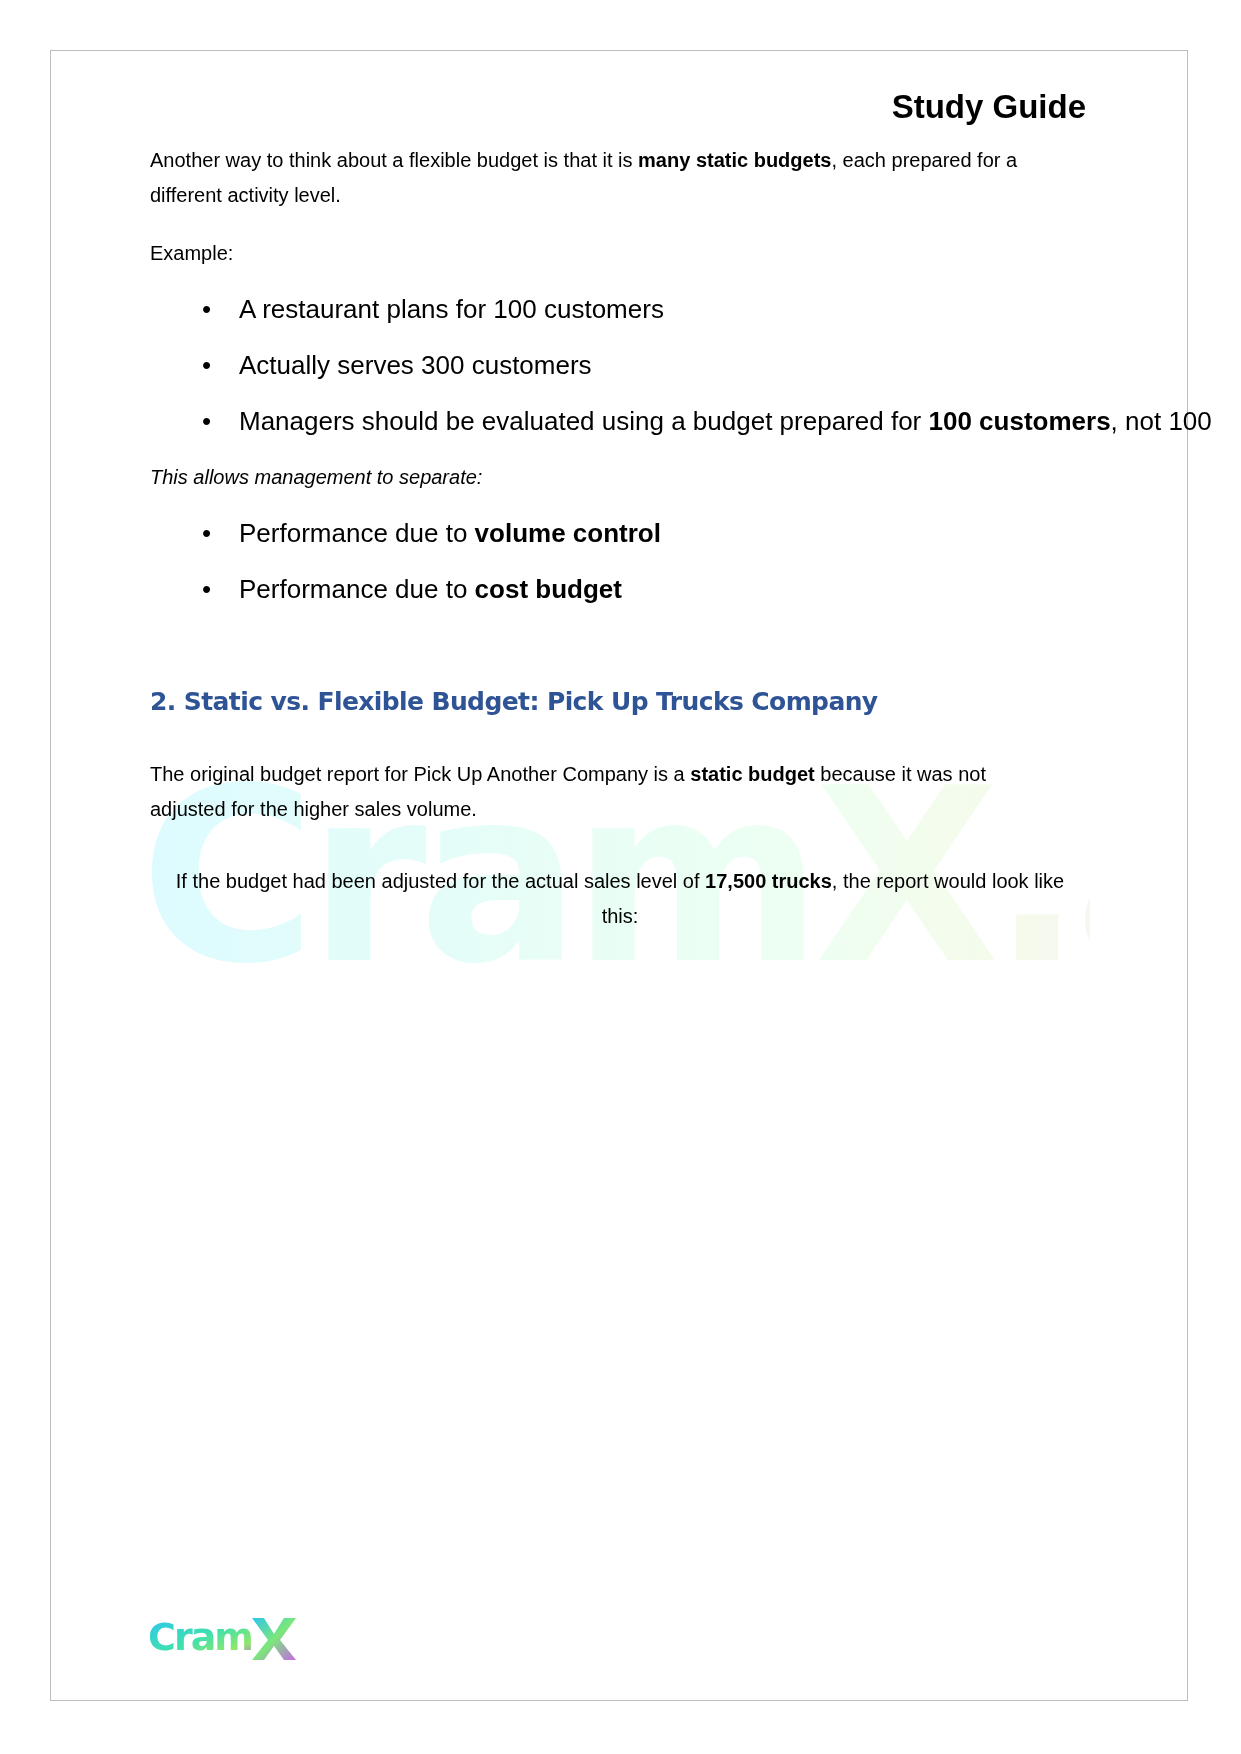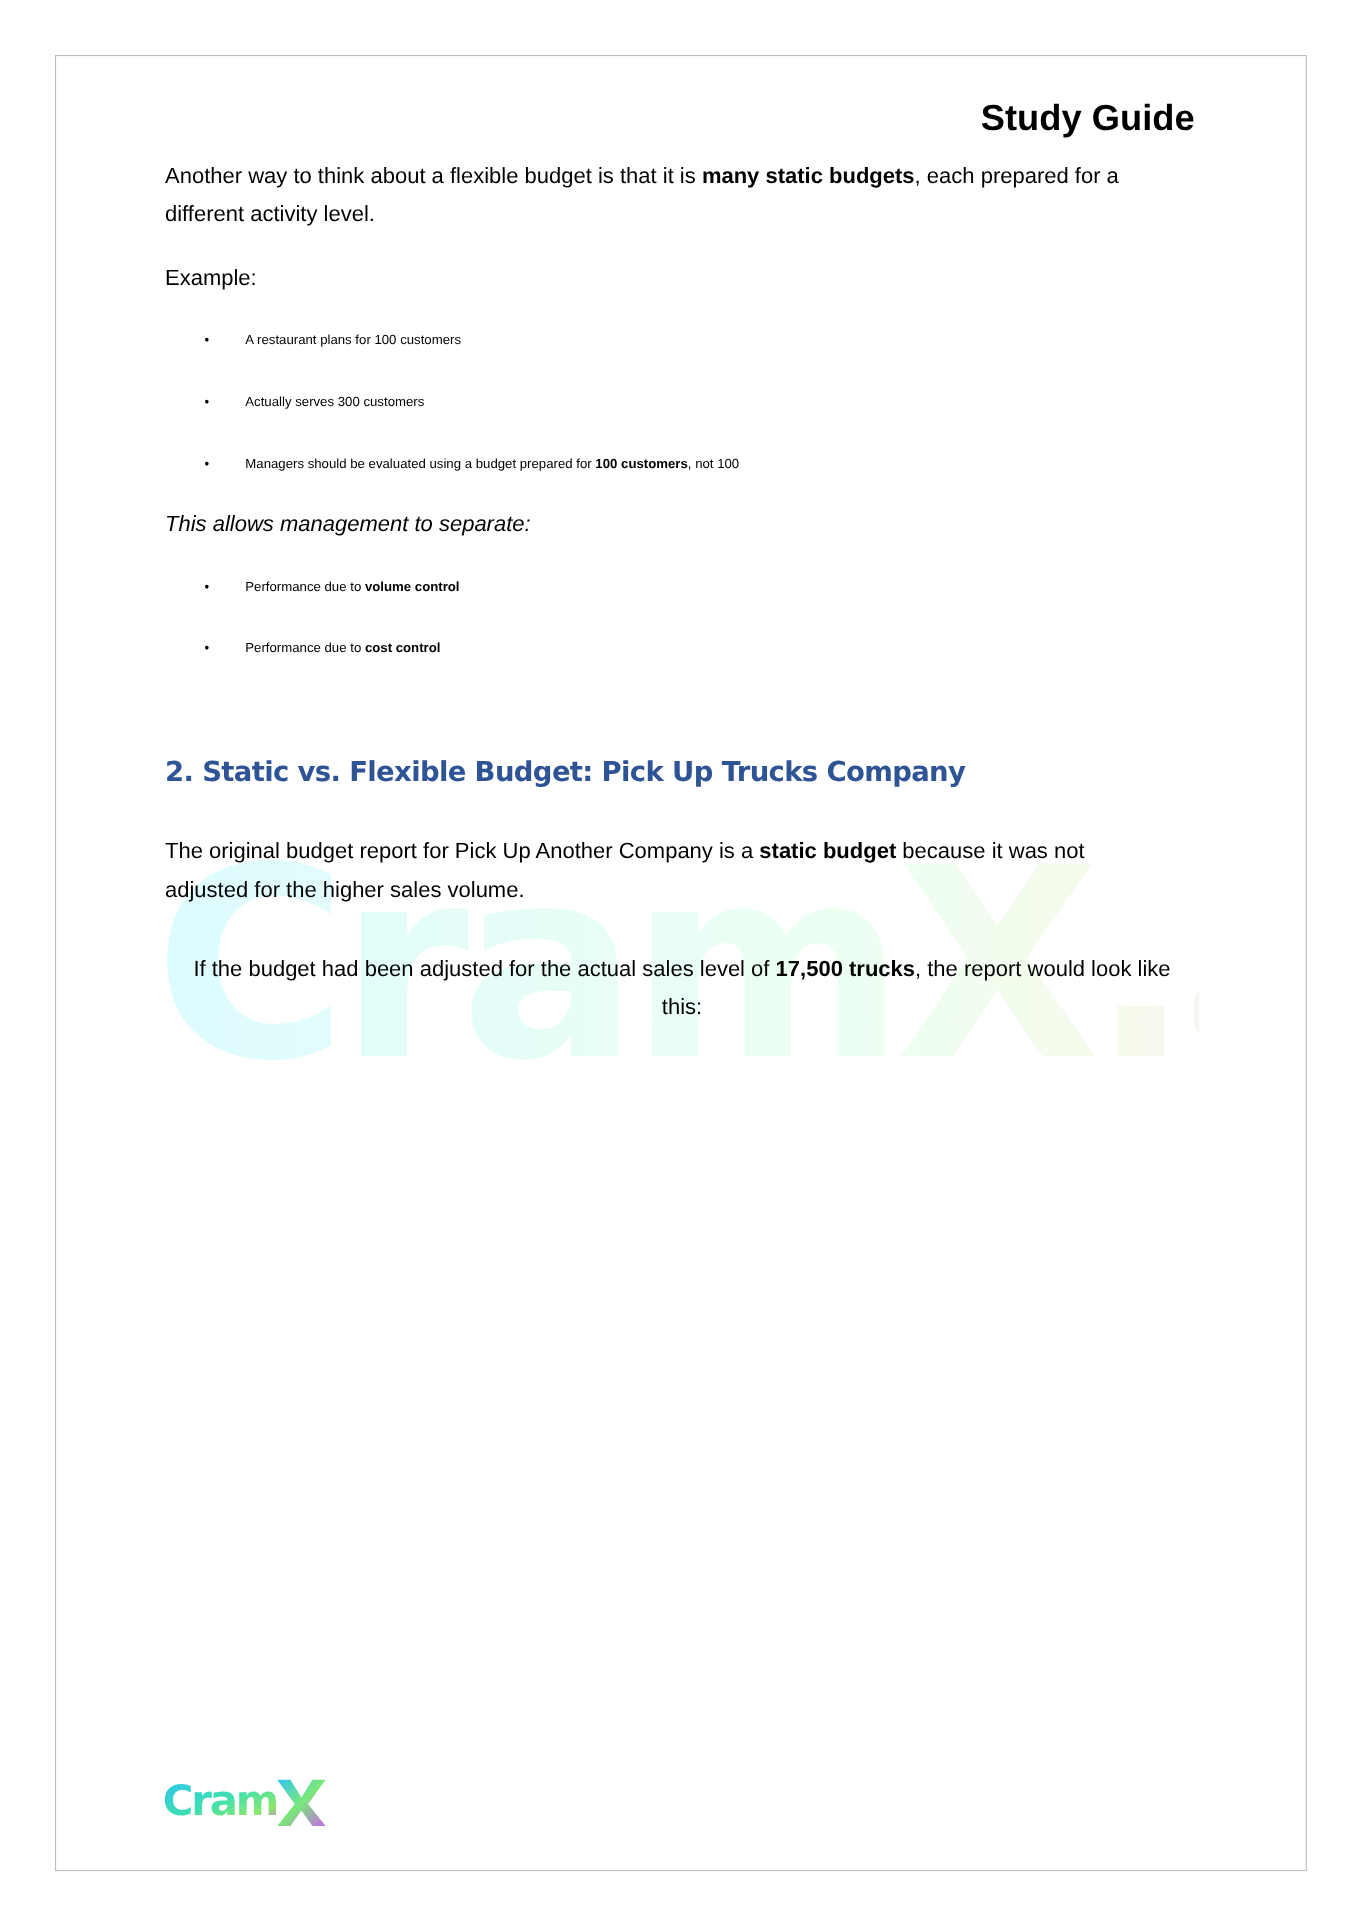--- a/index.html
+++ b/index.html
@@ -51,22 +51,22 @@
   }
   .p {
     position: absolute;
     left: 150px;
     font-size: 20px;
     line-height: 35px;
     width: 940px;
   }
   .bullet {
     position: absolute;
-    left: 186px;
-    font-size: 12px;
+    left: 202px;
+    font-size: 26px;
     line-height: 35px;
   }
   .bullet-dot {
     display: inline-block;
     width: 37px;
   }
   b { font-weight: bold; }
   .section-heading {
     position: absolute;
     left: 150px;
@@ -121,21 +121,21 @@
   <div class="bullet" style="top:404px;">
     <span class="bullet-dot">•</span><span>Managers should be evaluated using a budget prepared for </span><b>100 customers</b><span>, not 100</span>
   </div>
 
   <div class="p" style="top:460px;font-style:italic;">This allows management to separate:</div>
 
   <div class="bullet" style="top:516px;">
     <span class="bullet-dot">•</span><span>Performance due to </span><b>volume control</b>
   </div>
   <div class="bullet" style="top:572px;">
-    <span class="bullet-dot">•</span><span>Performance due to </span><b>cost control</b>
+    <span class="bullet-dot">•</span><span>Performance due to </span><b>cost budget</b>
   </div>
 
   <div class="section-heading">2. Static vs. Flexible Budget: Pick Up Trucks Company</div>
 
   <div class="p" style="top:757px;">
     <span>The original budget report for Pick Up Another Company is a </span><b>static budget</b><span> because it was not</span><br>
     <span>adjusted for the higher sales volume.</span>
   </div>
 
   <div class="p" style="top:864px;text-align:center;">

